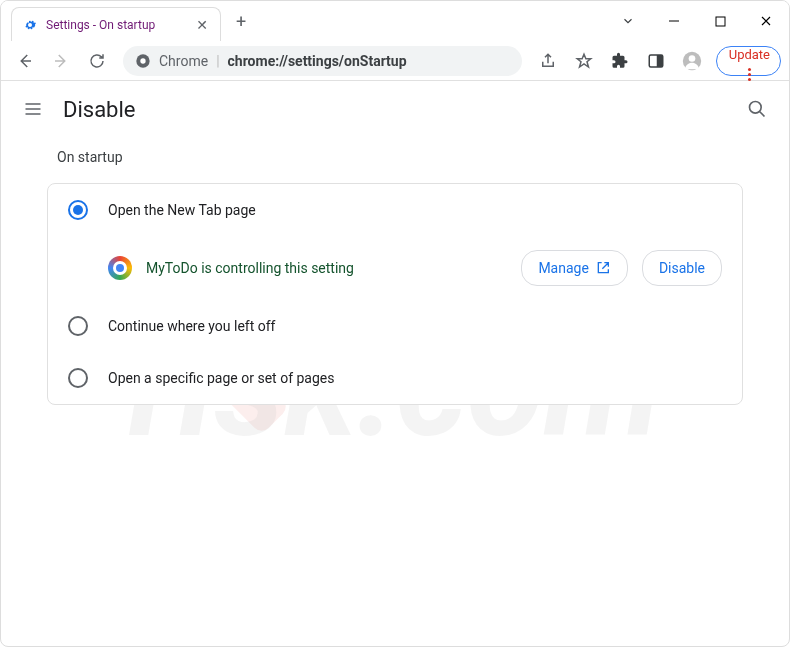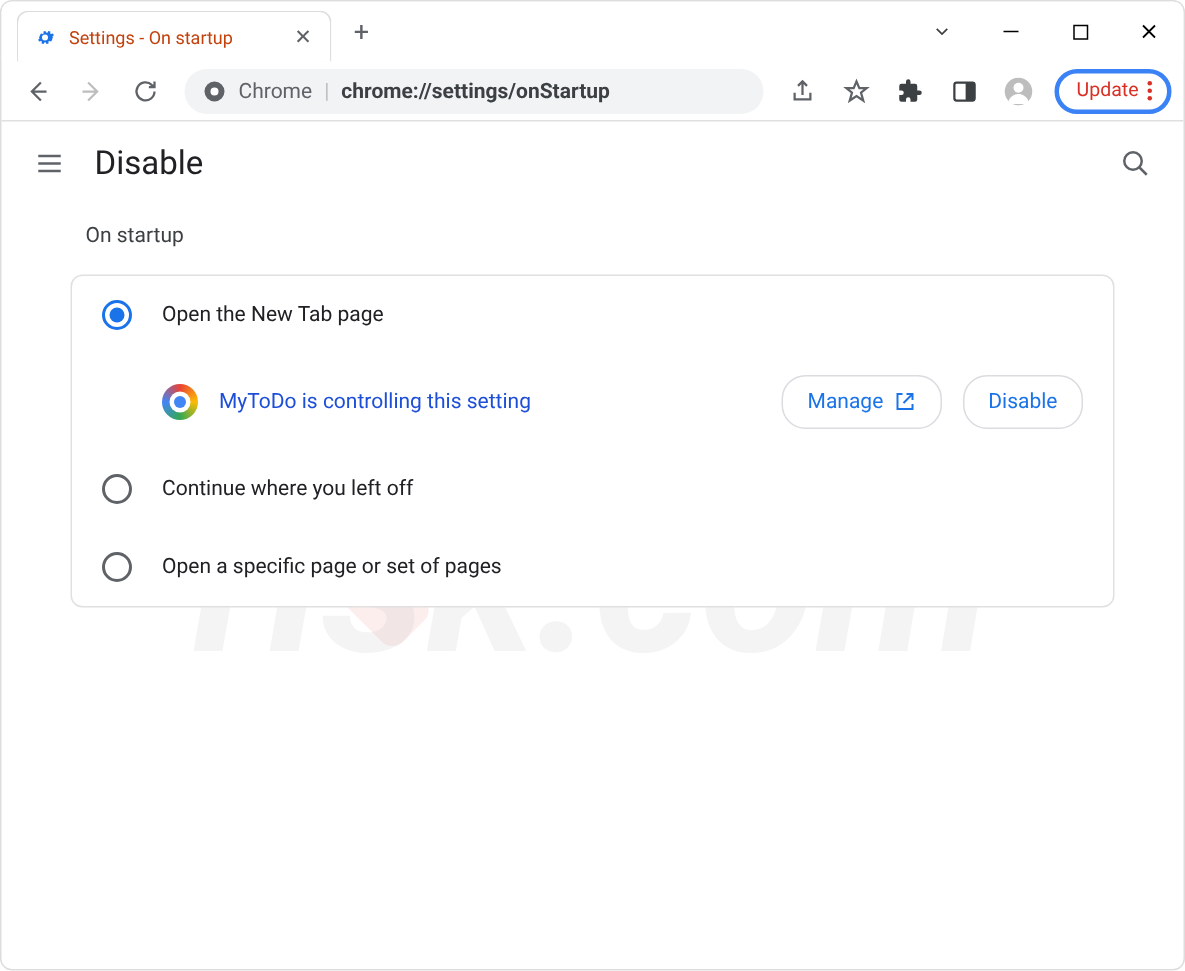--- a/index.html
+++ b/index.html
@@ -1,56 +1,56 @@
 <!DOCTYPE html>
 <html><head>
 <meta charset="utf-8">
 <style>
   * { margin: 0; padding: 0; box-sizing: border-box; font-family: 'Segoe UI', Roboto, Arial, sans-serif; }
   body { width: 790px; height: 647px; background: #fff; position: relative; overflow: hidden; border: 1px solid #ddd; border-radius: 8px; }
 
   .titlebar { height: 40px; display: flex; align-items: center; background: #fff; border-bottom: none; }
   .tab { display: flex; align-items: center; height: 34px; margin-left: 10px; margin-top: 6px; padding: 0 10px 0 10px; background: #fff; border-radius: 8px 8px 0 0; border: 1px solid #ddd; border-bottom: none; min-width: 210px; gap: 8px; }
-  .tab-title { font-size: 12px; color: #c2410c; flex: 1; }
+  .tab-title { font-size: 12px; color: #701a75; flex: 1; }
   .tab-close { width: 16px; height: 16px; display: flex; align-items: center; justify-content: center; color: #5f6368; font-size: 14px; }
   .newtab-btn { width: 28px; height: 28px; margin-left: 6px; display: flex; align-items: center; justify-content: center; color: #5f6368; font-size: 18px; }
   .win-controls { margin-left: auto; display: flex; gap: 0; }
   .win-btn { width: 46px; height: 34px; display: flex; align-items: center; justify-content: center; color: #000; }
   .win-chev { width: 46px; height: 34px; display: flex; align-items: center; justify-content: center; color: #3c4043;}
 
   .toolbar { height: 40px; display: flex; align-items: center; padding: 0 8px; gap: 4px; border-bottom: 1px solid #e0e0e0; }
   .nav-btn { width: 32px; height: 32px; display: flex; align-items: center; justify-content: center; color: #5f6368; border-radius: 50%; }
   .nav-btn.disabled { color: #bdbdbd; }
   .omnibox { flex: 1; height: 30px; background: #f1f3f4; border-radius: 15px; display: flex; align-items: center; padding: 0 12px; gap: 8px; margin: 0 6px; font-size: 14px; color: #5f6368; }
   .omni-prefix { color: #5f6368; }
   .omni-divider { color: #bdbdbd; }
   .omni-url { color: #3c4043; font-weight: bold; }
   .tool-icon { width: 32px; height: 32px; display: flex; align-items: center; justify-content: center; color: #5f6368; }
-  .update-btn { height: 30px; border: 3px solid #3b82f6; border-radius: 15px; display: flex; align-items: center; padding: 0 10px 0 12px; gap: 6px; color: #d93025; font-size: 13px; margin-left: 4px; }
+  .update-btn { height: 30px; border: 1px solid #3b82f6; border-radius: 15px; display: flex; align-items: center; padding: 0 10px 0 12px; gap: 6px; color: #d93025; font-size: 13px; margin-left: 4px; flex-direction: column; }
   .update-dots { display: flex; flex-direction: column; gap: 2px; }
   .update-dots span { width: 3px; height: 3px; background: #d93025; border-radius: 50%; }
 
   .content-header { height: 56px; display: flex; align-items: center; padding: 0 20px; }
   .menu-icon { width: 24px; height: 24px; display: flex; align-items: center; justify-content: center; }
   .settings-title { font-size: 22px; color: #202124; margin-left: 18px; }
   .search-icon { margin-left: auto; width: 24px; height: 24px; display: flex; align-items: center; justify-content: center; color: #5f6368; }
 
   .content { padding: 12px 46px; }
   .section-label { font-size: 14px; color: #3c4043; margin-bottom: 18px; margin-left: 10px; }
   .card { border: 1px solid #e0e0e0; border-radius: 8px; background: #fff; }
   .option-row { display: flex; align-items: center; padding: 16px 20px; gap: 20px; font-size: 14px; color: #202124; }
   .radio { width: 20px; height: 20px; border-radius: 50%; display: flex; align-items: center; justify-content: center; flex-shrink: 0; }
   .radio.selected { border: 2px solid #1a73e8; }
   .radio.selected::after { content: ''; width: 10px; height: 10px; background: #1a73e8; border-radius: 50%; }
   .radio.unselected { border: 2px solid #5f6368; }
   .control-row { display: flex; align-items: center; padding: 14px 20px 14px 60px; gap: 14px; }
   .ext-icon { width: 24px; height: 24px; border-radius: 50%; background: conic-gradient(#ea4335, #fbbc04, #34a853, #4285f4, #ea4335); flex-shrink: 0; position: relative; }
   .ext-icon::after { content: ''; position: absolute; inset: 5px; background: #fff; border-radius: 50%; }
   .ext-icon::before { content: ''; position: absolute; inset: 8px; background: #4285f4; border-radius: 50%; z-index: 1; }
-  .control-text { font-size: 14px; color: #1d4ed8; flex: 1; }
+  .control-text { font-size: 14px; color: #14532d; flex: 1; }
   .btn-outline { height: 36px; border: 1px solid #dadce0; border-radius: 16px; background: #fff; color: #1a73e8; font-size: 14px; padding: 0 16px; display: flex; align-items: center; gap: 6px; }
 
   .watermark { position: absolute; left: 50%; top: 50%; transform: translate(-50%, -50%); font-size: 140px; font-weight: bold; color: rgba(200,200,200,0.2); pointer-events: none; z-index: -1; text-align: center; line-height: 0.9; font-style: italic; }
   .wm-icon { position: absolute; left: 90px; top: 220px; width: 180px; height: 180px; border-radius: 50%; background: rgba(244,199,195,0.3); pointer-events: none; z-index: -1; }
   .wm-handle { position: absolute; left: 230px; top: 360px; width: 40px; height: 70px; background: rgba(244,199,195,0.3); transform: rotate(-45deg); border-radius: 10px; pointer-events: none; z-index: -1; }
 </style>
 </head>
 <body>
 
 <div class="wm-icon"></div>

